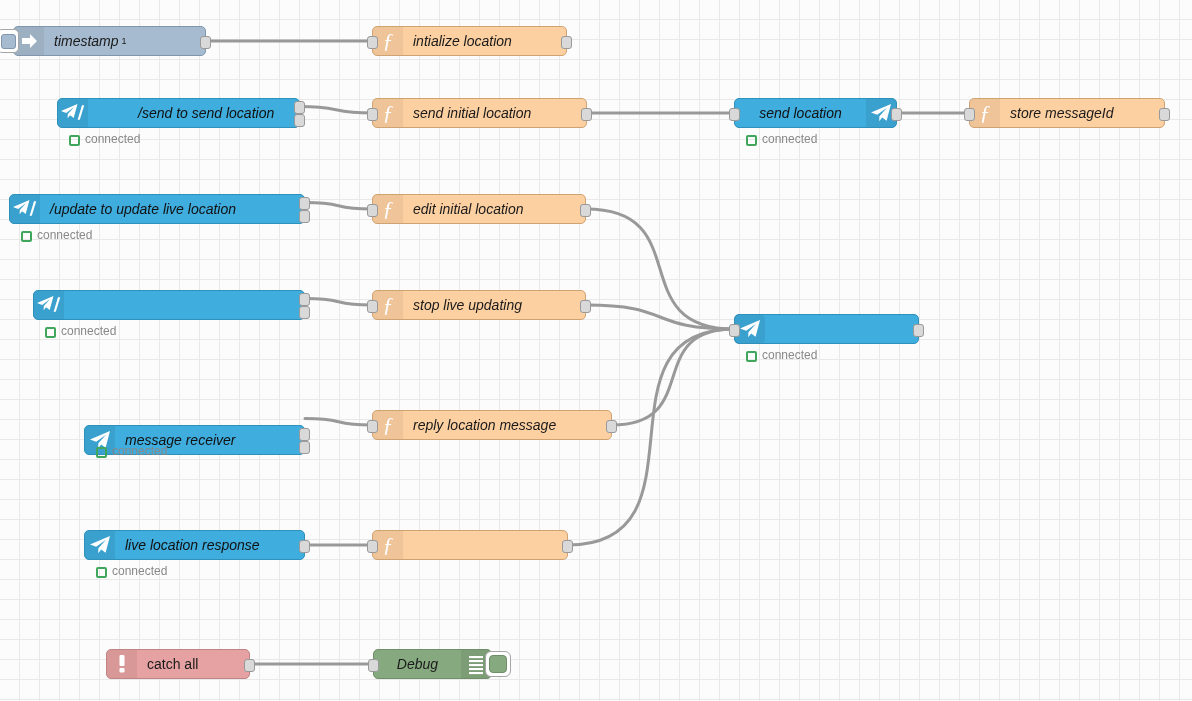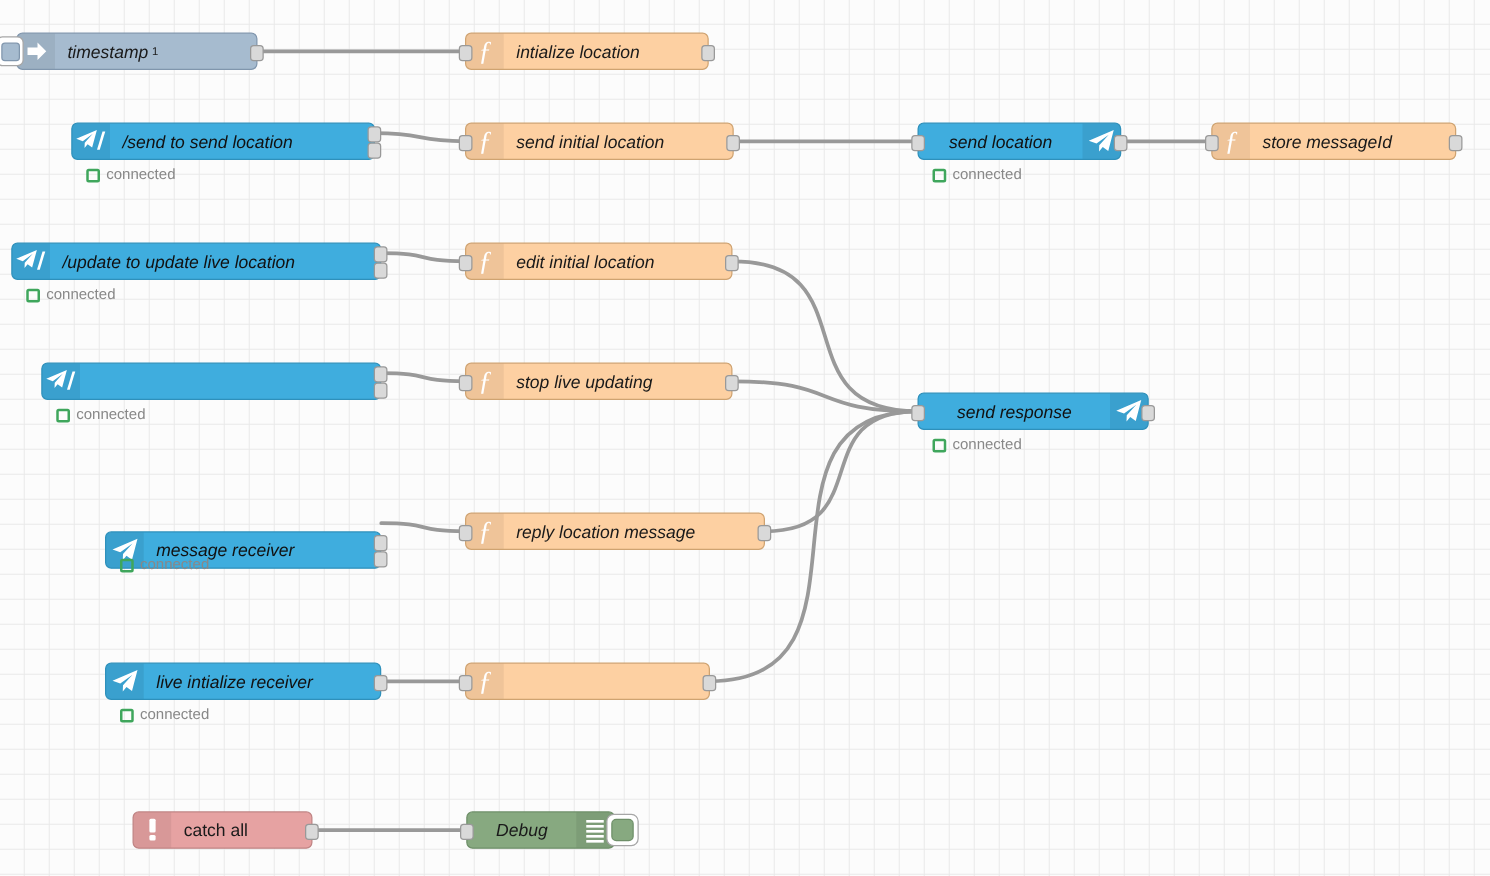--- a/index.html
+++ b/index.html
@@ -169,21 +169,21 @@
       <div class="node n-func" style="left: 372px; top: 26px; width: 195px; height: 30px;">
         <div class="ico">
           <span style="font-family:'Liberation Serif',serif;font-style:italic;font-size:22px;color:#fff;line-height:1;">ƒ</span>
         </div>
         <div class="lbl">
           <span>intialize location</span>
         </div>
         <div class="port in" style="top: 8.5px;"></div>
         <div class="port out" style="top: 8.5px;"></div>
       </div>
-      <div class="node n-tg" style="left: 57px; top: 98px; width: 243px; height: 30px;">
+      <div class="node n-tg" style="left: 57px; top: 98px; width: 243px; height: 30px; gap: 40px;">
         <div class="ico">
           <svg class="glyph" width="26" height="22" viewBox="0 0 26 22">
             <path d="M17.5 2 L1 9 l5.2 1.9 L14.2 5 L7.8 12.1 l-0.2 4.2 l2.5 -3.0 l3.6 2.7 Z" fill="#fff"></path>
             <path d="M22 3.2 l-4.4 14.6 l2.2 0 L24.2 3.2 Z" fill="#fff"></path>
           </svg>
         </div>
         <div class="lbl">
           <span>/send to send location</span>
         </div>
         <div class="port out" style="top: 2px;"></div>
@@ -274,23 +274,20 @@
         <div class="ico">
           <span style="font-family:'Liberation Serif',serif;font-style:italic;font-size:22px;color:#fff;line-height:1;">ƒ</span>
         </div>
         <div class="lbl">
           <span>stop live updating</span>
         </div>
         <div class="port in" style="top: 8.5px;"></div>
         <div class="port out" style="top: 8.5px;"></div>
       </div>
       <div class="node n-tg" style="left: 734px; top: 314px; width: 185px; height: 30px;">
-        <div class="lbl center">
-          <span>send response</span>
-        </div>
         <div class="ico right">
           <svg class="glyph" width="22" height="22" viewBox="0 0 22 22">
             <path d="M21 2 L1 10.5 l6.2 2.2 L17 5.8 l-7.6 8.4 l-0.2 5.0 l3.0 -3.6 l4.4 3.2 Z" fill="#fff"></path>
           </svg>
         </div>
         <div class="port in" style="top: 8.5px;"></div>
         <div class="port out" style="top: 8.5px;"></div>
       </div>
       <div class="status" style="left: 746px; top: 348px;">
         <span class="dot"></span>
@@ -322,21 +319,21 @@
         <div class="port in" style="top: 8.5px;"></div>
         <div class="port out" style="top: 8.5px;"></div>
       </div>
       <div class="node n-tg" style="left: 84px; top: 530px; width: 221px; height: 30px;">
         <div class="ico">
           <svg class="glyph" width="22" height="22" viewBox="0 0 22 22">
             <path d="M21 2 L1 10.5 l6.2 2.2 L17 5.8 l-7.6 8.4 l-0.2 5.0 l3.0 -3.6 l4.4 3.2 Z" fill="#fff"></path>
           </svg>
         </div>
         <div class="lbl">
-          <span>live intialize receiver</span>
+          <span>live location response</span>
         </div>
         <div class="port out" style="top: 8.5px;"></div>
       </div>
       <div class="status" style="left: 96px; top: 564px;">
         <span class="dot"></span>
         <span>connected</span>
       </div>
       <div class="node n-func" style="left: 372px; top: 530px; width: 196px; height: 30px;">
         <div class="ico">
           <span style="font-family:'Liberation Serif',serif;font-style:italic;font-size:22px;color:#fff;line-height:1;">ƒ</span>

